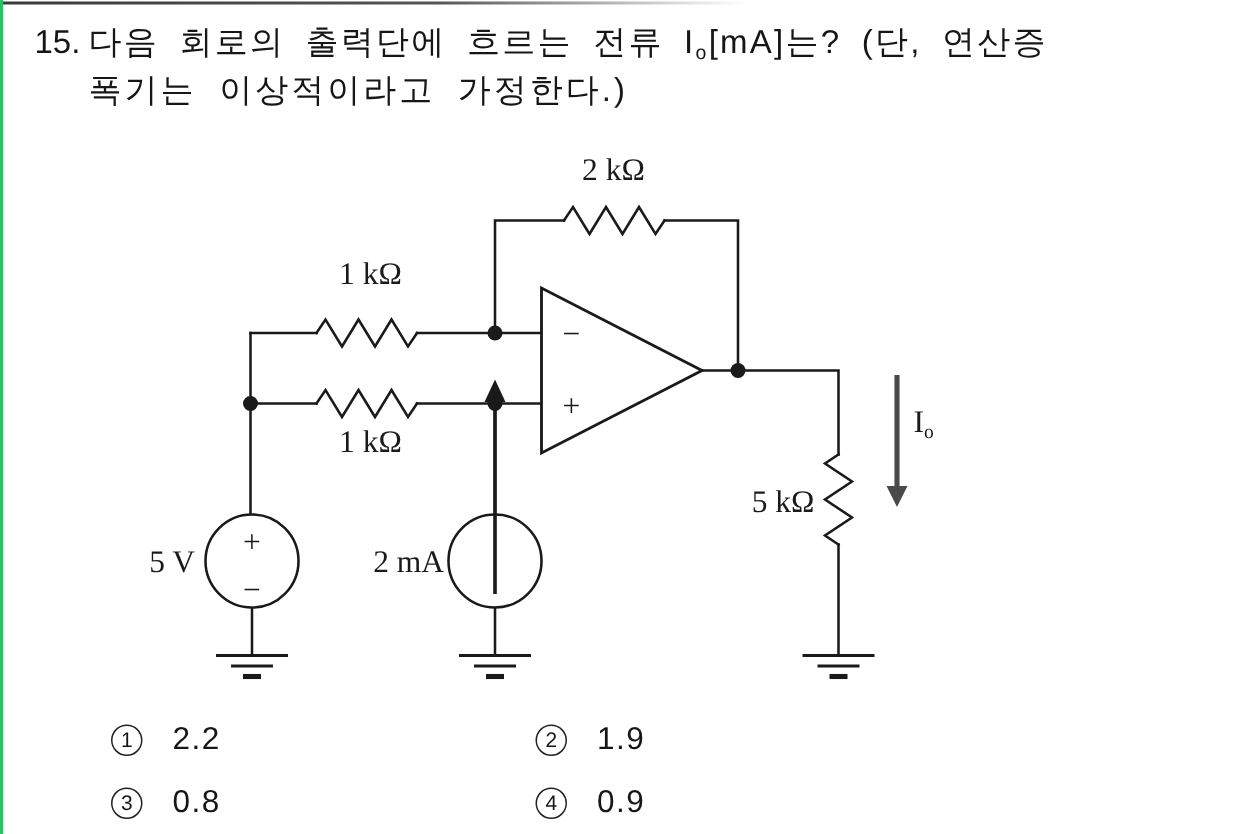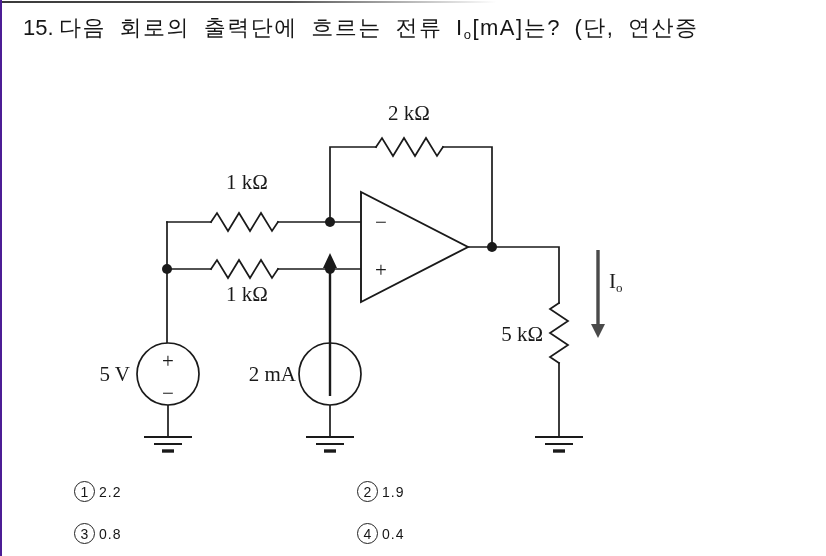--- a/index.html
+++ b/index.html
@@ -3,21 +3,21 @@
 <meta charset="utf-8">
 <style>
   html,body{margin:0;padding:0;background:#ffffff;}
   .page{
     position:relative;
     width:826px;height:556px;
     background:#ffffff;
     overflow:hidden;
     font-family:"Liberation Sans", sans-serif;
     color:#1a1a1a;
-    border-left:2px solid #4c1d95;
+    border-left:2px solid #22c55e;
     box-sizing:border-box;
   }
   .top-rule{
     position:absolute;left:0;top:1px;width:100%;height:2px;
     background:linear-gradient(to right,#3a3a3a 0%,#555 35%,rgba(85,85,85,0) 60%);
   }
   .question{
     position:absolute;left:21px;top:12px;width:790px;
     font-size:22px;line-height:31px;letter-spacing:1.5px;word-spacing:6px;
     color:#161616;
@@ -29,35 +29,36 @@
   .circuit-svg{position:absolute;left:0;top:0;width:826px;height:556px;}
   .circuit-svg text{font-family:"Liberation Serif", serif;font-size:21px;fill:#1a1a1a;}
   .choices-row{position:absolute;display:flex;align-items:center;}
   .choice{display:flex;align-items:center;}
   .choice-circle{
     width:21px;height:21px;box-sizing:border-box;
     border:1.5px solid #222;border-radius:50%;
     display:inline-flex;align-items:center;justify-content:center;
     font-size:14px;line-height:1;color:#161616;flex:0 0 auto;
   }
-  .choice-value{margin-left:4px;font-size:14px;letter-spacing:1px;color:#161616;}
+  .choice-value{margin-left:20px;font-size:21px;letter-spacing:1px;color:#161616;}
   .c1{left:72px;top:481px;}
   .c2{left:355px;top:481px;}
   .c3{left:72px;top:523px;}
   .c4{left:355px;top:523px;}
 </style>
 </head>
 <body>
 
 <div class="page">
   <div class="top-rule"></div>
 
   <div class="question">
     <span class="q-number">15.</span><span>다음 회로의 출력단에 흐르는 전류 I</span><sub class="cur-sub">o</sub><span>[mA]는? (단, 연산증</span>
   </div>
+  <div class="q-line2">폭기는 이상적이라고 가정한다.)</div>
 
   <svg class="circuit-svg" viewBox="0 0 826 556">
     <g stroke="#1a1a1a" stroke-width="1.7" fill="none" stroke-linecap="square">
 
       <path d="M165 222 V343"></path>
 
       <path d="M165 222 H209"></path>
       <path d="M209 222 l6 -9 l11 18 l11 -18 l11 18 l11 -18 l11 18 l6 -9"></path>
       <path d="M276 222 H359"></path>
 
@@ -139,15 +140,15 @@
   <div class="choices-row choice c2">
     <span class="choice-circle">2</span>
     <span class="choice-value">1.9</span>
   </div>
   <div class="choices-row choice c3">
     <span class="choice-circle">3</span>
     <span class="choice-value">0.8</span>
   </div>
   <div class="choices-row choice c4">
     <span class="choice-circle">4</span>
-    <span class="choice-value">0.4</span>
+    <span class="choice-value">0.9</span>
   </div>
 </div>
 
 </body></html>

